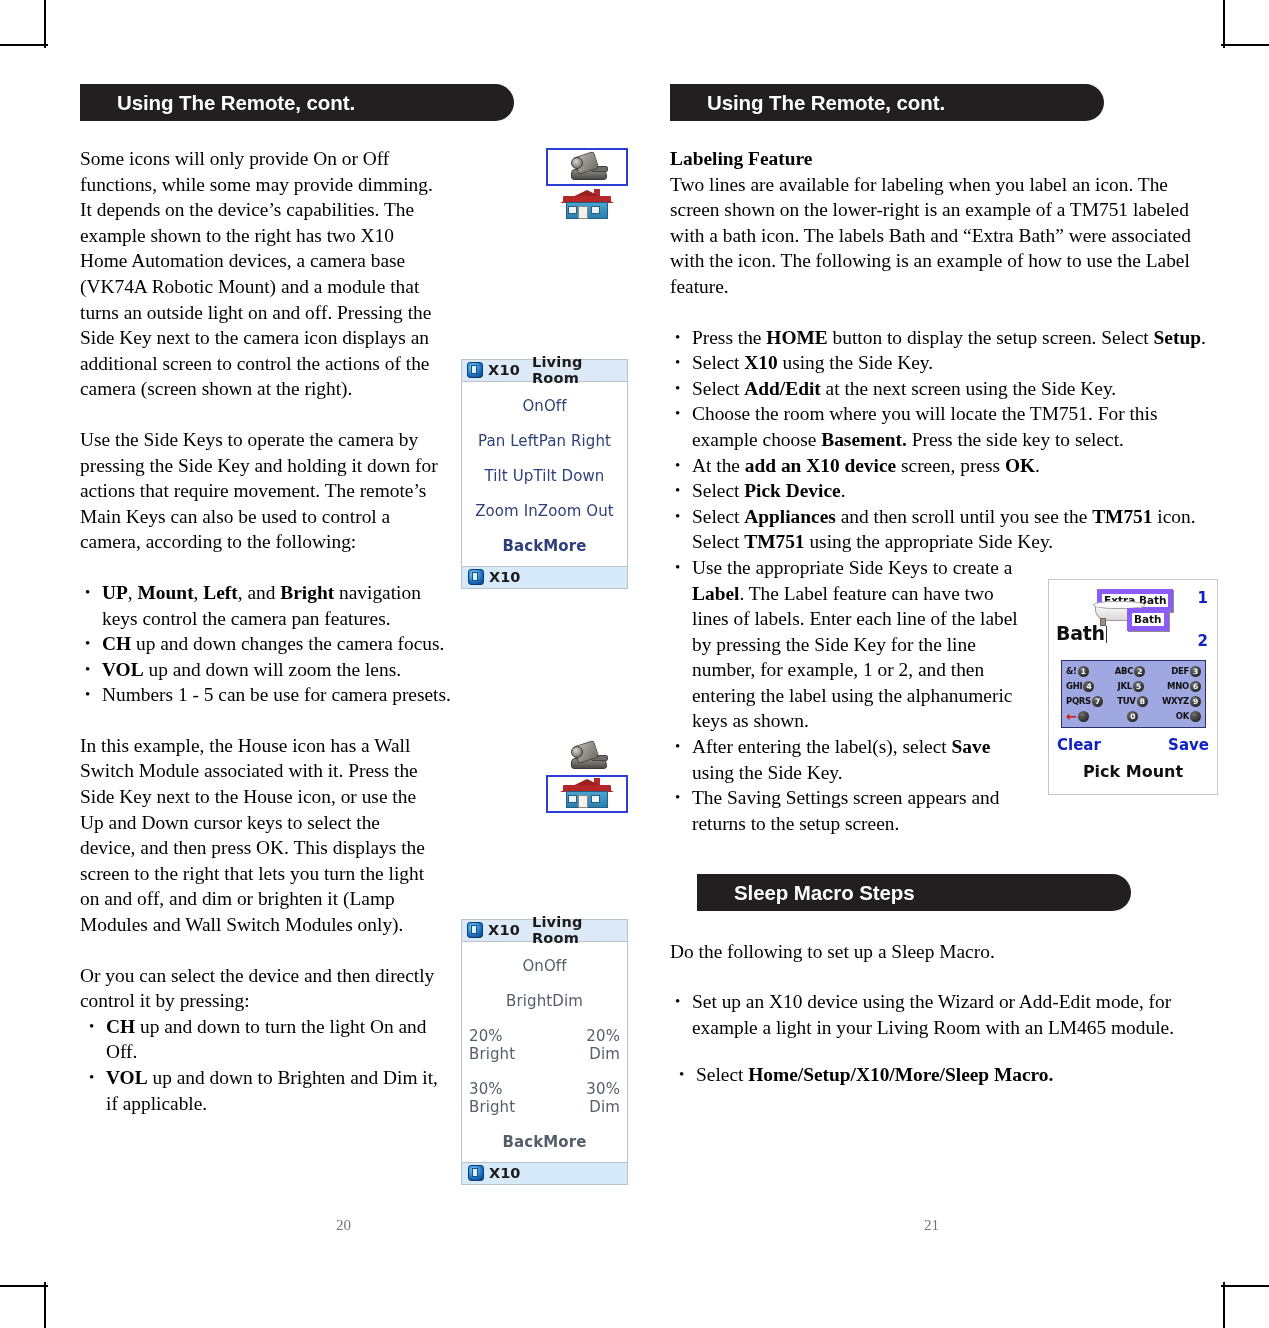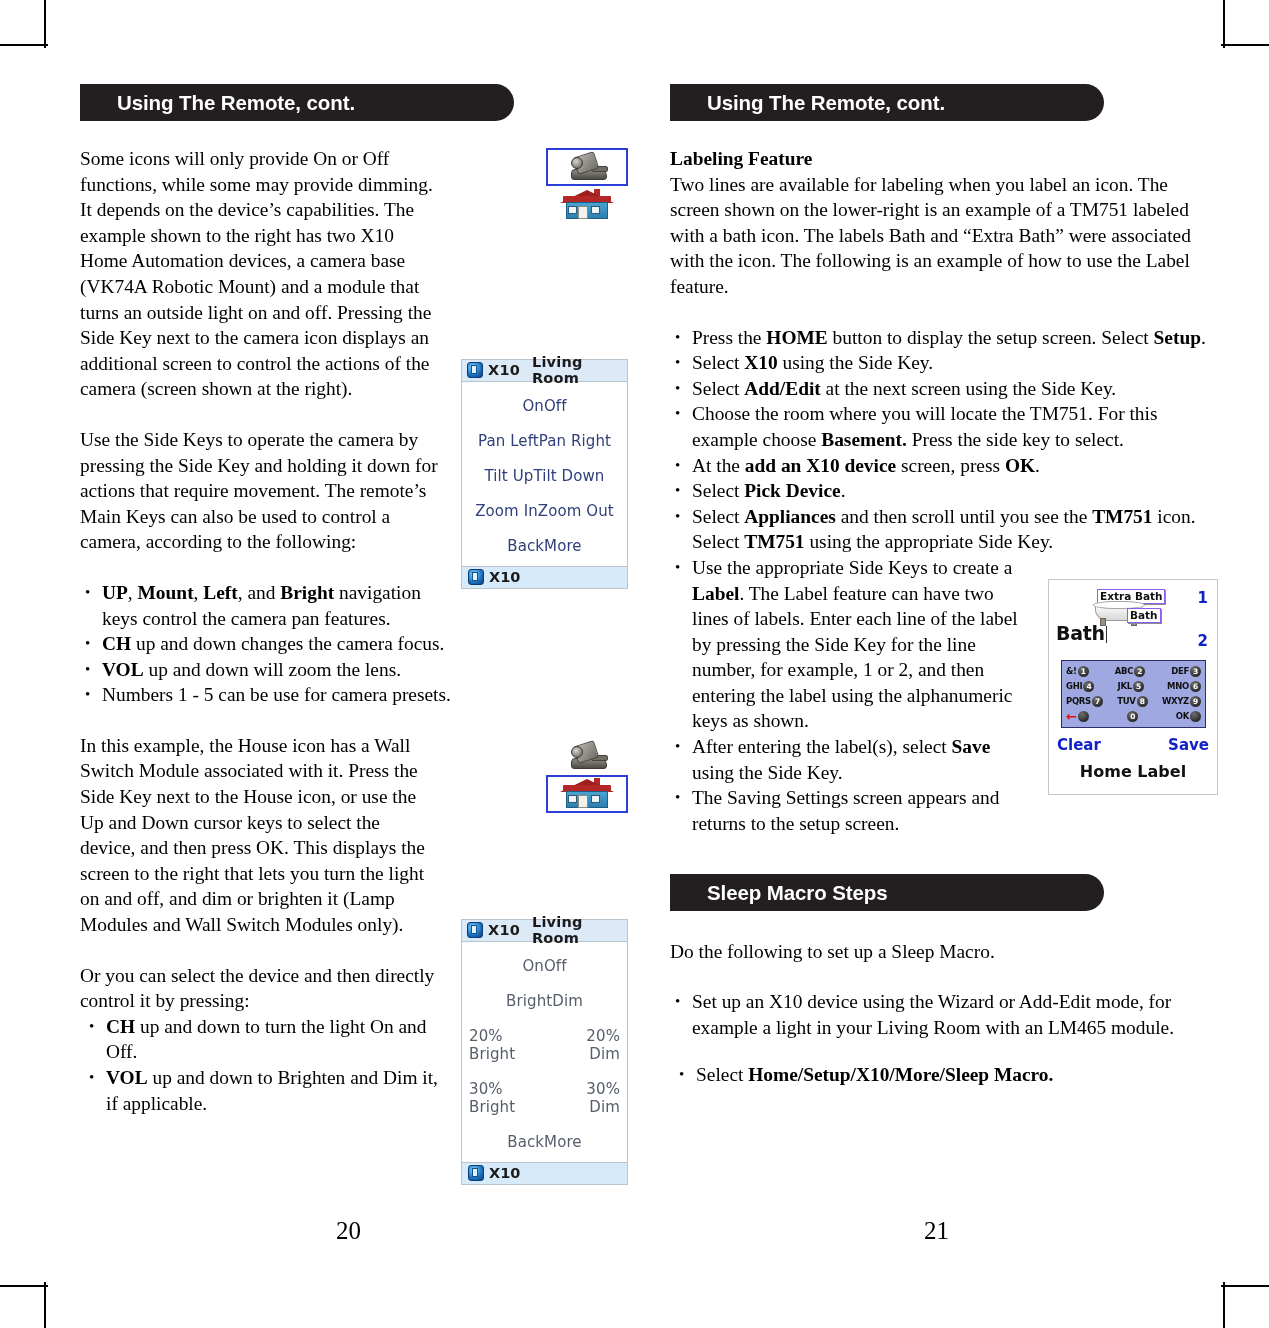--- a/index.html
+++ b/index.html
@@ -52,21 +52,21 @@
   }
   .banner-text {
     color: #ffffff;
     font-family: "Liberation Sans", "DejaVu Sans", sans-serif;
     font-weight: bold;
     font-size: 20.5px;
     letter-spacing: -0.1px;
   }
   .banner.w-left  { width: 434px; }
   .banner.w-right { width: 434px; }
-  .banner.w-sleep { width: 434px; }
+  .banner.w-sleep { width: 434px; margin-left: 27px; }
 
   
   .body-text {
     font-size: 19.4px;
     line-height: 25.6px;
     text-align: left;
   }
   .narrow { width: 358px; }
   .wide   { width: 548px; }
 
@@ -163,21 +163,21 @@
   .lcd-row {
     display: flex;
     justify-content: center;
     font-size: 15px;
     color: #3b4a66;
     margin-bottom: 17px;
     letter-spacing: 0.1px;
   }
   .lcd-row.nav {
     color: #1021c6;
-    font-weight: normal;
+    font-weight: bold;
     margin-bottom: 6px;
   }
   .lcd-row .l { text-align: left; }
   .lcd-row .r { text-align: right; }
 
   
   .lcd-cam .lcd-row { color: #2e3f7a; }
   
   .lcd-dim .lcd-row { color: #555e6b; }
 
@@ -283,21 +283,21 @@
     padding: 6px 0 4px 0;
     height: 216px;
   }
   .tub-area {
     position: relative;
     height: 58px;
   }
   .tag {
     position: absolute;
     background: #ffffff;
-    border: 1px solid #8b5cf6;
+    border: 5px solid #8b5cf6;
     box-shadow: 1px 1px 0 #8d8d8d;
     font-size: 10.5px;
     font-weight: bold;
     color: #111;
     padding: 0 2px;
     line-height: 13px;
     white-space: nowrap;
   }
   .tag.extra { left: 48px;  top: 3px; }
   .tag.bath  { left: 78px;  top: 22px; }
@@ -417,22 +417,22 @@
     top: 182px;
     text-align: center;
     font-size: 16px;
     font-weight: bold;
     color: #111;
   }
 
   
   .pagenum {
     position: absolute;
-    font-size: 25px;
-    color: #000000;
+    font-size: 15px;
+    color: #737373;
   }
   .pagenum.left  { left: 328px; top: 1217px; }
   .pagenum.right { left: 916px; top: 1217px; }
 
   .clear { clear: both; }
 </style>
 </head>
 <body>
 
 <div class="crop v" style="left:44px; top:0;"></div>
@@ -698,21 +698,21 @@
                 <span>OK</span>
                 <span class="dot"></span>
               </span>
           </div>
         </div>
 
         <div class="label-nav">
           <span>Clear</span>
           <span>Save</span>
         </div>
-        <div class="label-foot">Home Label</div>
+        <div class="label-foot">Pick Mount</div>
       </div>
     </div>
 
     <ul class="blist" style="width:364px;">
       <li>Use the appropriate Side Keys to create a <b>Label</b>. The Label feature can have two lines of labels. Enter each line of the label by pressing the Side Key for the line number, for example, 1 or 2, and then entering the label using the alphanumeric keys as shown.</li>
       <li>After entering the label(s), select <b>Save</b> using the Side Key.</li>
       <li>The Saving Settings screen appears and returns to the setup screen.</li>
     </ul>
 
     <div class="clear"></div>

